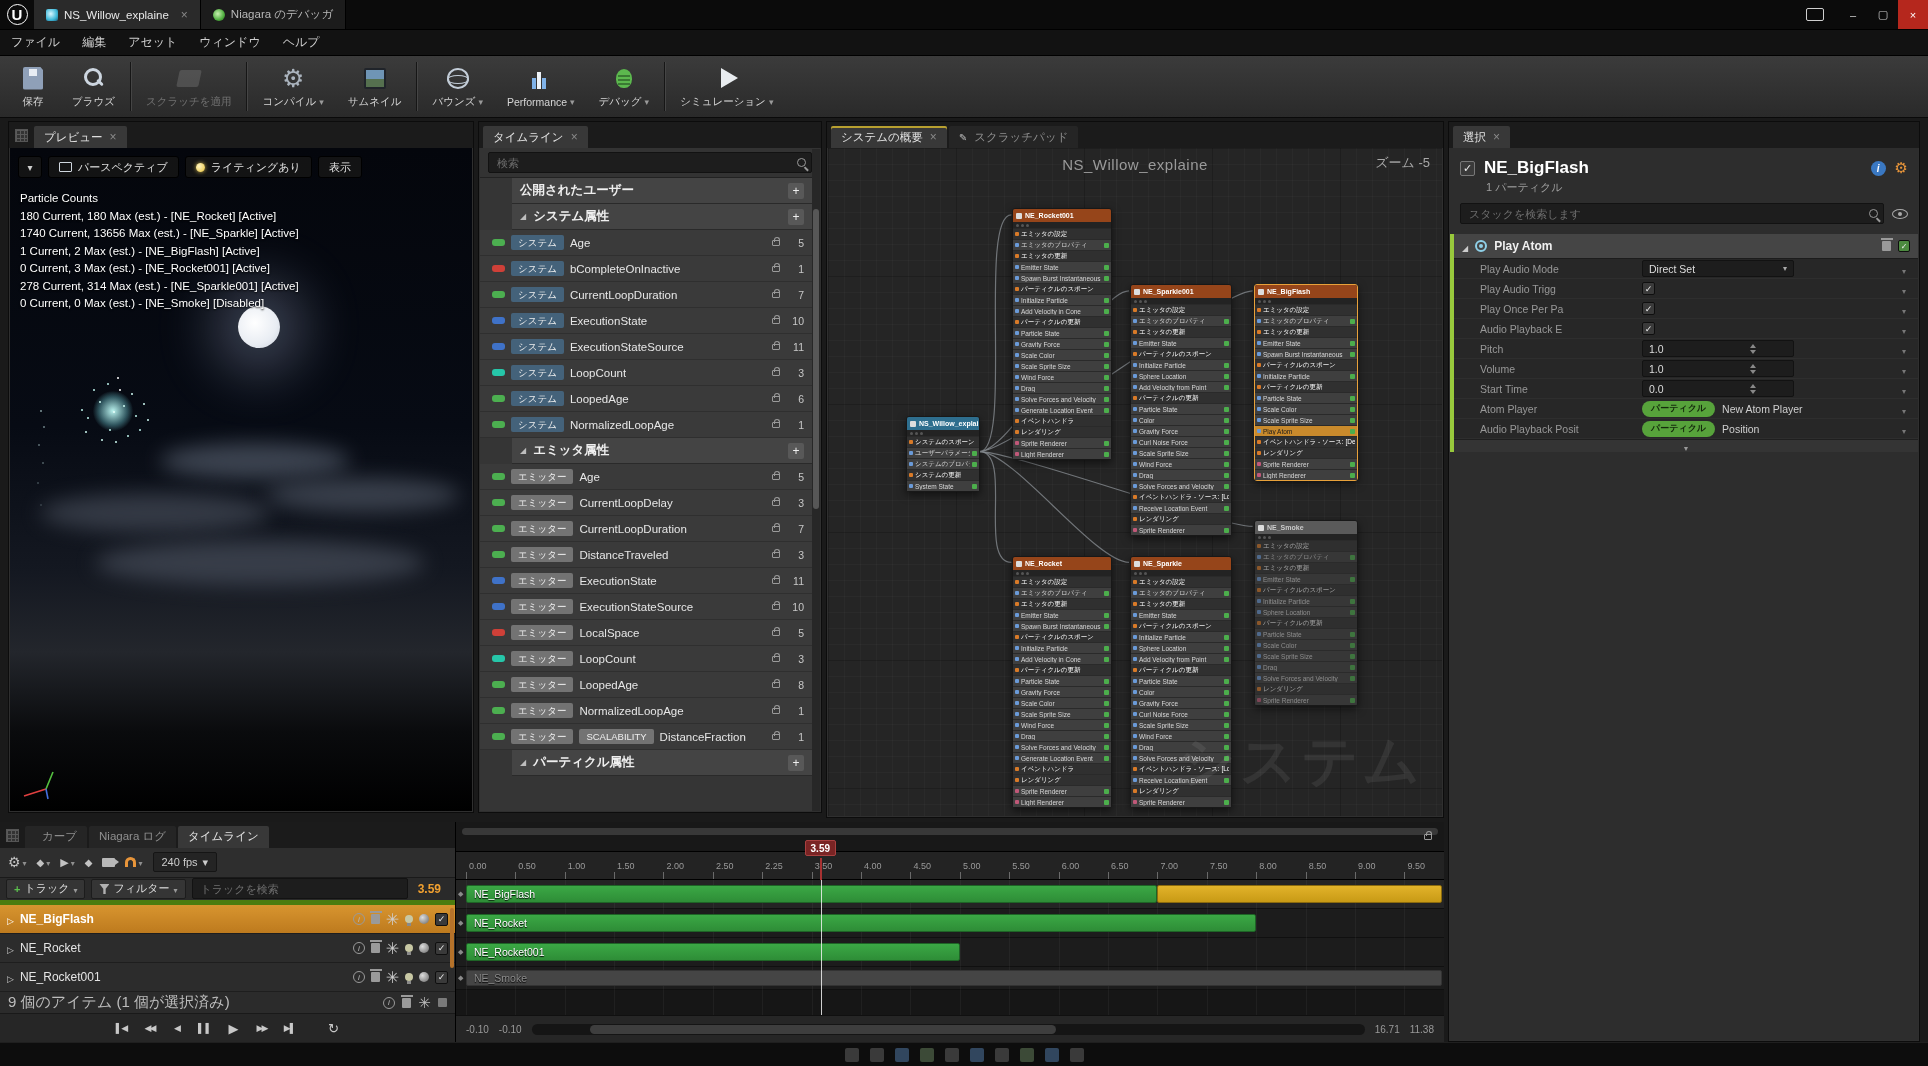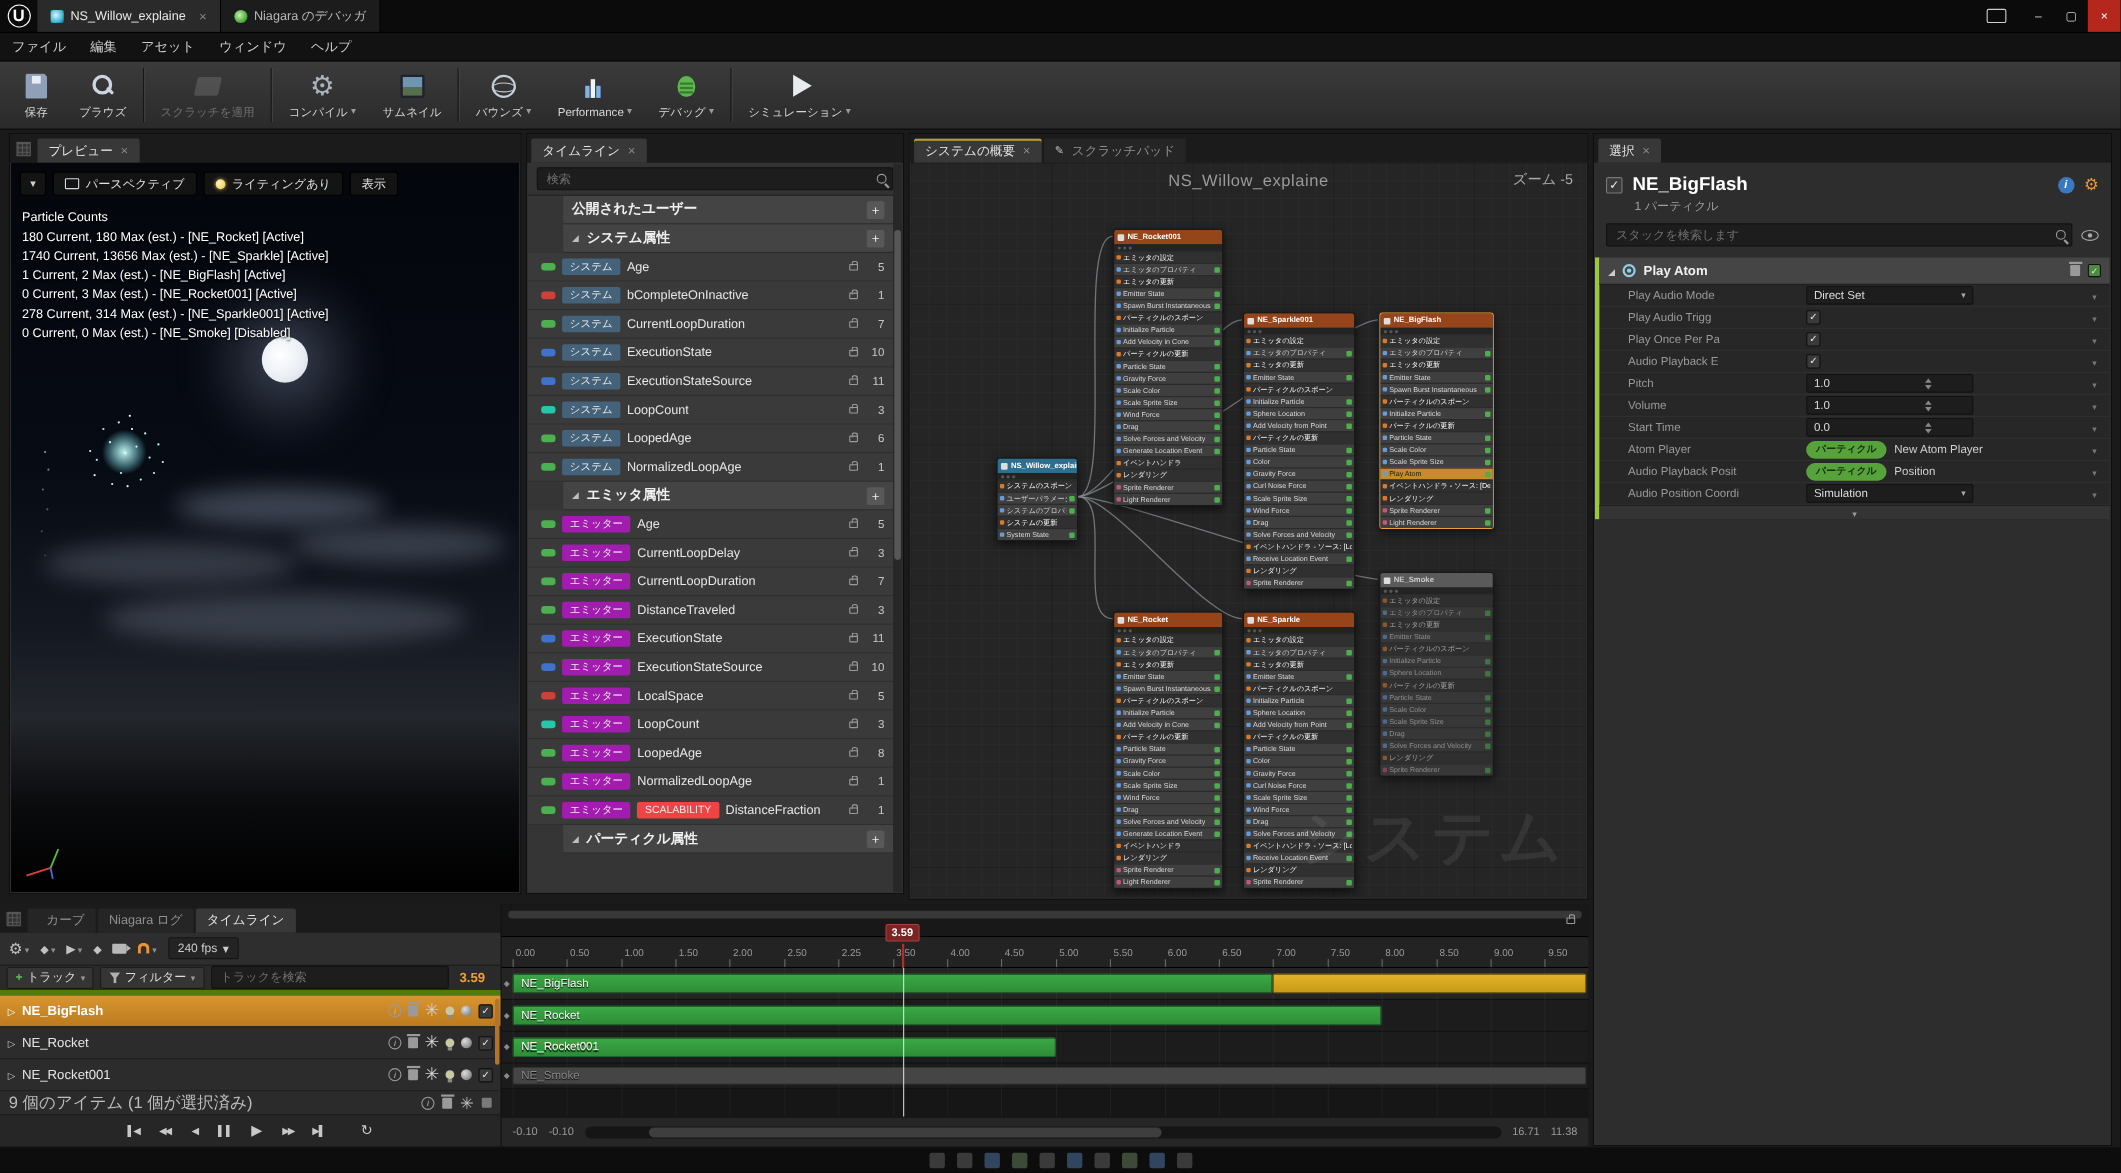--- a/index.html
+++ b/index.html
@@ -104,21 +104,21 @@
   .i-mag::after { content:''; position:absolute; right:-4px; bottom:-3px; width:5px; height:1.5px; background:#9a9a9a; transform:rotate(45deg); }
   .param-body { position:absolute; left:1px; right:9px; top:56px; bottom:1px; overflow:hidden; background:#353535; }
   .param-sec-head { height:26px; background:#444; display:flex; align-items:center; padding:0 8px; border-bottom:1px solid #2a2a2a;margin-left:32px; }
   .psh-arrow { color:#bdbdbd; font-size:8px; margin-right:7px; }
   .psh-title { font-size:12.5px; font-weight:bold; color:#efefef; flex:1; }
   .psh-plus { width:16px; height:16px; background:#585858; border-radius:2px; color:#eee; display:flex; align-items:center; justify-content:center; font-size:12px; }
   .param-row { height:26px; display:flex; align-items:center; padding:0 8px 0 12px; background:#3a3a3a; border-bottom:1px solid #2f2f2f; gap:6px; }
   .type-pill { width:13px; height:7px; border-radius:3px; flex:none; }
   .type-pill.float{background:#4caf50;} .type-pill.bool{background:#cf4038;} .type-pill.enum{background:#3f72c8;} .type-pill.int{background:#26c6a9;}
   .ns-chip { height:15px; line-height:15px; padding:0 7px; border-radius:2px; font-size:9.5px; color:#eee; flex:none; }
-  .ns-system { background:#44627a; } .ns-emitter { background:#a21caf;text-align:center; } .ns-scal { background:#ef4444; }
+  .ns-system { background:#44627a; } .ns-emitter { background:#737373;text-align:center; } .ns-scal { background:#737373; }
   .param-name { font-size:11.5px; color:#e6e6e6; white-space:nowrap; overflow:hidden; }
   .i-lock { width:8px; height:6px; border:1px solid #9a9a9a; border-radius:1px; position:relative; flex:none; margin-right:2px; }
   .i-lock::before { content:''; position:absolute; top:-4px; left:1px; width:4px; height:4px; border:1px solid #9a9a9a; border-bottom:none; border-radius:3px 3px 0 0; }
   .param-count { width:16px; text-align:right; font-size:10.5px; color:#c8c8c8; }
   .pscroll-track { position:absolute; right:1px; top:27px; bottom:1px; width:8px; background:#272727; }
   .pscroll-thumb { position:absolute; left:1px; right:1px; top:60px; height:300px; background:#575757; border-radius:3px; }
 
   
   .ov-panel { left:826px; top:121px; width:618px; height:697px; }
   .gcanvas { position:absolute; left:1px; right:1px; top:26px; bottom:1px; overflow:hidden; background-color:#252525;
@@ -1384,30 +1384,20 @@
               <span class="row-caret g-caret"></span>
             </div>
             <div class="sel-row">
               <div class="sel-label">Audio Playback Posit</div>
               <div class="sel-ctl">
                 <span class="val-chip">パーティクル</span>
                 <span class="chip-val">Position</span>
               </div>
               <span class="row-caret g-caret"></span>
             </div>
-            <div class="sel-row">
-              <div class="sel-label">Audio Position Coordi</div>
-              <div class="sel-ctl">
-                <div class="dd">
-                  <span>Simulation</span>
-                  <span class="dd-c g-caret"></span>
-                </div>
-              </div>
-              <span class="row-caret g-caret"></span>
-            </div>
           </div>
         <div class="sel-expand">
             <span class="g-down"></span>
           </div>
       </div>
     </div>
   </div>
 
   <div class="bottom">
     <div class="tracks-col">

